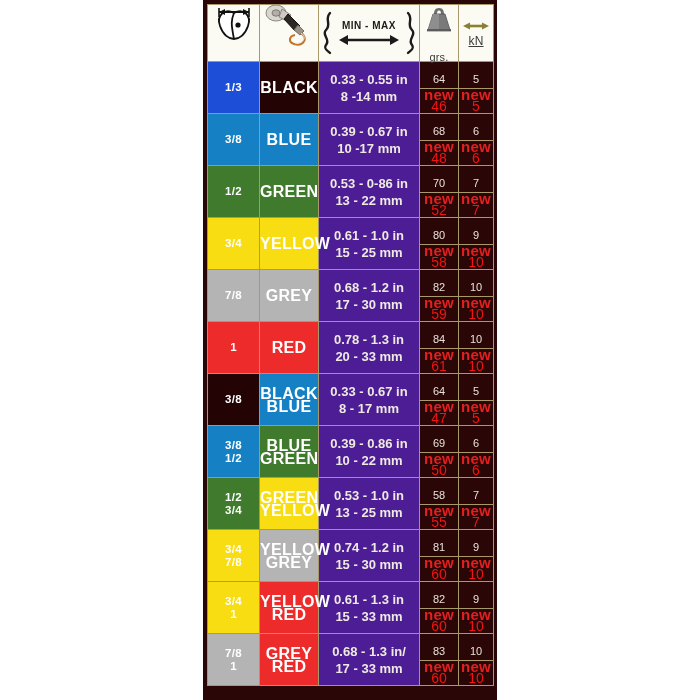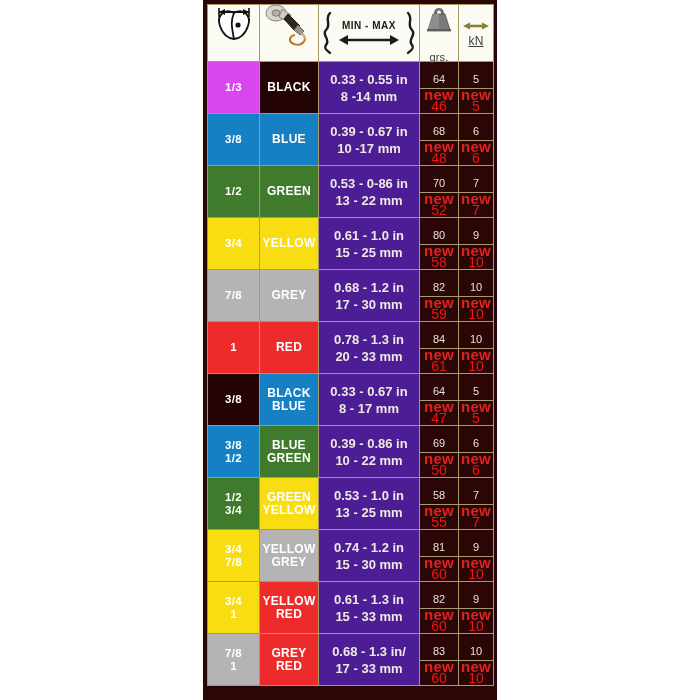--- a/index.html
+++ b/index.html
@@ -83,21 +83,21 @@
 
   
   tr.data-row td {
     height: 52px;
     vertical-align: middle;
     text-align: center;
   }
 
   td.size-cell, td.name-cell {
     font-weight: bold;
-    font-size: 12px;
+    font-size: 16px;
     line-height: 13px;
     letter-spacing: 0.3px;
   }
 
   td.size-cell { font-size: 11.5px; }
 
   td.range-cell {
     background: #4c1d95;
     color: #eeeae2;
     font-size: 13px;
@@ -254,21 +254,21 @@
                 </span>
                 <span class="hdr-label" style="font-size:12px;margin-top:0;text-decoration:underline;">kN</span>
               </div>
             </td>
 
           </tr>
         </thead>
 
         <tbody id="table-body">
             <tr class="data-row">
-              <td class="size-cell" style="background:#d946ef;color:#ffffff;">
+              <td class="size-cell" style="background:#1d4ed8;color:#ffffff;">
                 <div>1/3</div>
               </td>
               <td class="name-cell" style="background:#230303;color:#ffffff;">
                 <div>BLACK</div>
               </td>
               <td class="range-cell">
                 <div>0.33 - 0.55 in</div>
                 <div>8 -14 mm</div>
               </td>
               <td class="num-cell">

